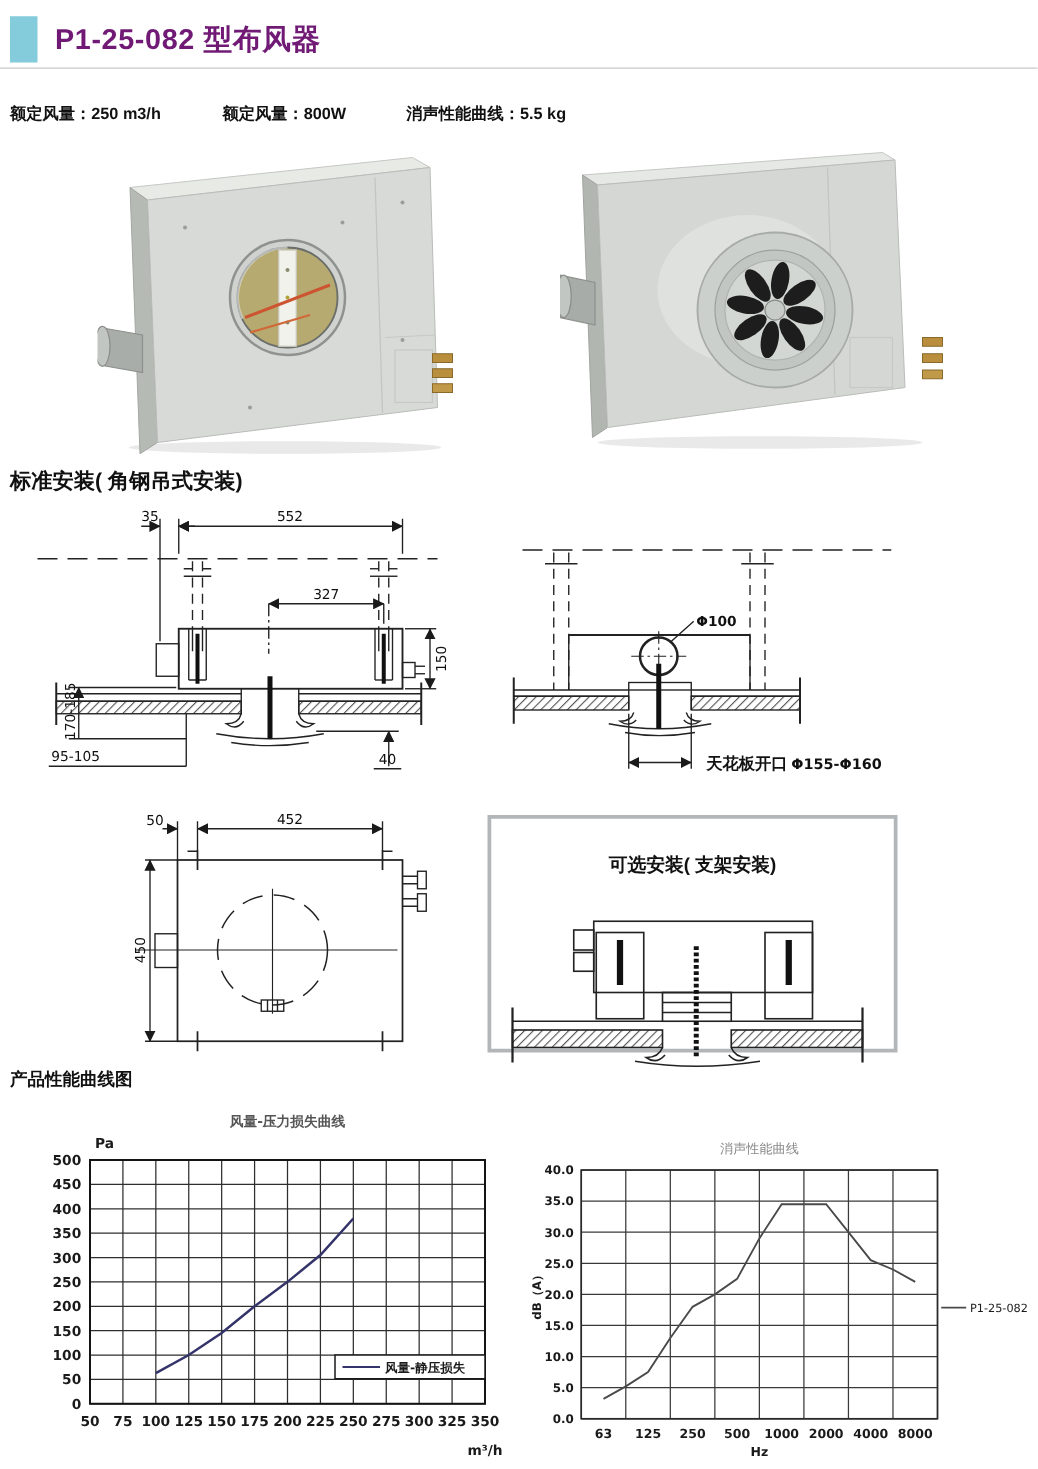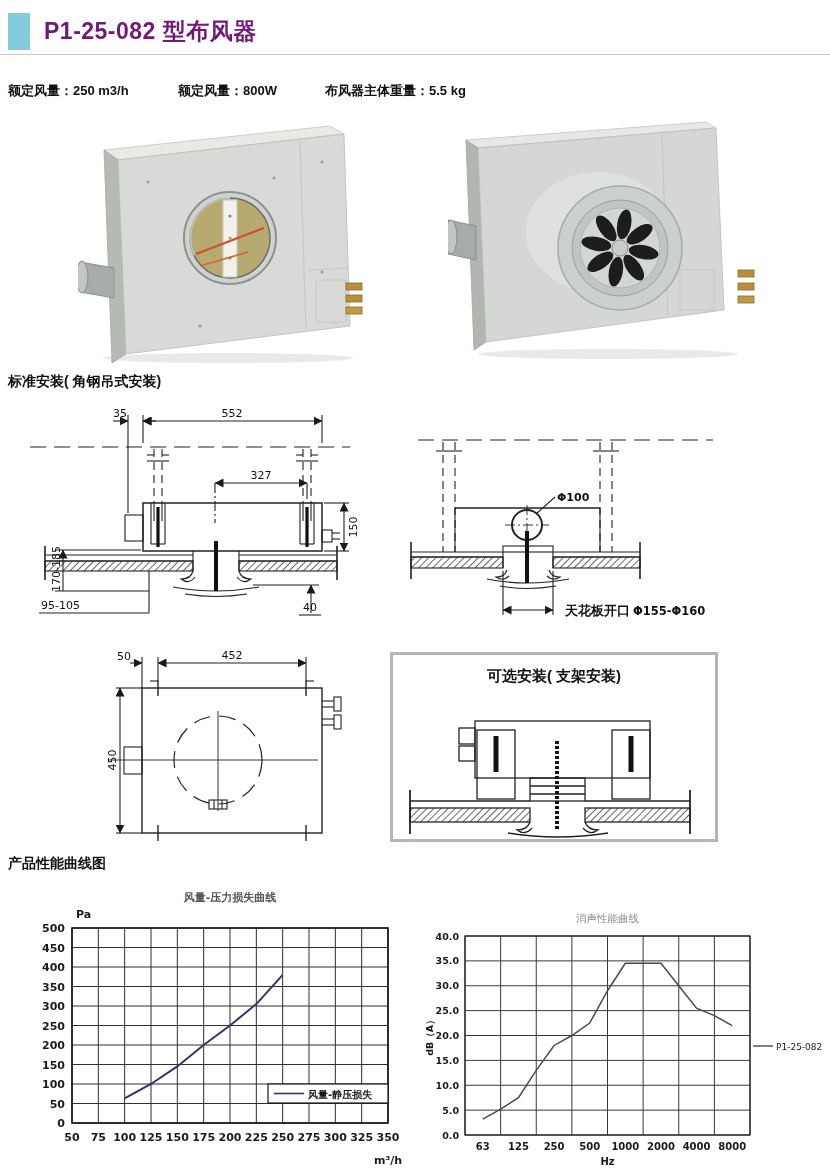--- a/index.html
+++ b/index.html
@@ -10,23 +10,23 @@
   }
   .abs{position:absolute;}
   .page-header{position:absolute;left:0;top:0;width:830px;height:56px;}
   .accent-square{position:absolute;left:8px;top:13px;width:22px;height:37px;background:#84cbdb;}
   .page-title{position:absolute;left:44px;top:16px;font-size:23px;font-weight:bold;color:#701a75;letter-spacing:.5px;}
   .header-rule{position:absolute;left:0;top:54px;width:830px;height:1px;background:#c9c9c9;}
   .specs-row{position:absolute;left:0;top:82px;width:745px;height:20px;font-size:13px;}
   .spec{position:absolute;top:0;white-space:nowrap;}
   .spec .lab{font-weight:bold;}
   .spec .val{font-weight:600;}
-  .sec-heading{position:absolute;font-size:14px;font-weight:bold;color:#111;}
+  .sec-heading{position:absolute;font-size:17px;font-weight:bold;color:#111;}
   .opt-box{position:absolute;left:390px;top:652px;width:322px;height:184px;border:3px solid #b3b6b8;background:#fff;}
-  .opt-title{margin-top:12px;text-align:center;font-size:15px;font-weight:bold;color:#111;}
+  .opt-title{margin-top:28px;text-align:center;font-size:15px;font-weight:bold;color:#111;}
   svg text{font-family:"DejaVu Sans","Liberation Sans",sans-serif;}
   .dimtxt{font-size:11px;fill:#111;}
 </style>
 </head>
 <body>
 
 <svg width="0" height="0" style="position:absolute" aria-hidden="true">
   <defs>
     <marker id="ar" markerUnits="userSpaceOnUse" markerWidth="9" markerHeight="9" refX="8.5" refY="4.5" orient="auto-start-reverse">
       <path d="M0,0 L9,4.5 L0,9 Z" fill="#1a1a1a"></path>
@@ -44,21 +44,21 @@
 </div>
 
 <div class="specs-row">
   <span class="spec" style="left:8px">
     <span class="lab">额定风量：</span><span class="val">250 m3/h</span>
   </span>
   <span class="spec" style="left:178px">
     <span class="lab">额定风量：</span><span class="val">800W</span>
   </span>
   <span class="spec" style="left:325px">
-    <span class="lab">布风器主体重量：</span><span class="val">5.5 kg</span>
+    <span class="lab">消声性能曲线：</span><span class="val">5.5 kg</span>
   </span>
 </div>
 
 <svg class="abs" style="left:78px;top:120px" width="290" height="245" viewBox="0 0 290 245">
   <ellipse cx="150" cy="238" rx="125" ry="5" fill="#e9e9e9"></ellipse>
   <polygon points="26,30 252,6 266,14 40,40" fill="#e8eae6" stroke="#c4c7c3" stroke-width="0.8"></polygon>
   <polygon points="26,30 40,40 48,234 34,243" fill="#b6bab5" stroke="#a3a7a2" stroke-width="0.8"></polygon>
   <polygon points="40,40 266,14 272,206 48,234" fill="#d7dad6" stroke="#b9bcb8" stroke-width="0.8"></polygon>
   <line x1="222" y1="22" x2="228" y2="210" stroke="#c2c5c1" stroke-width="1"></line>
   <line x1="230" y1="150" x2="270" y2="148" stroke="#c6c9c5" stroke-width="1"></line>

